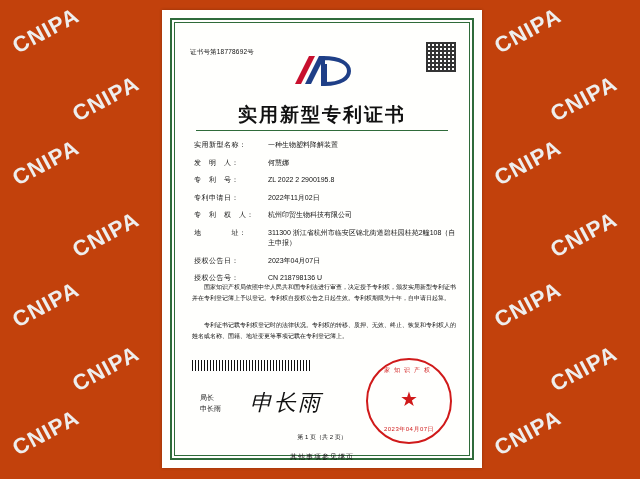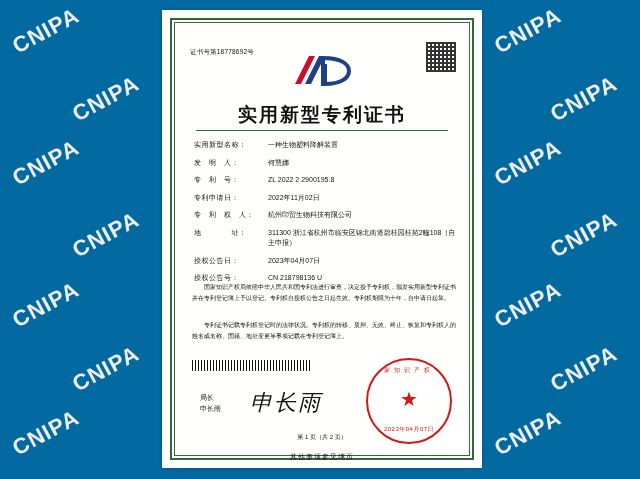--- a/index.html
+++ b/index.html
@@ -5,21 +5,21 @@
   html,body{margin:0;padding:0;}
   body{
     width:640px;height:479px;
     background:#ffffff;
     font-family:"Liberation Sans","DejaVu Sans",sans-serif;
     overflow:hidden;
   }
   #page{
     position:relative;
     width:640px;height:479px;
-    background:#0369a1;
+    background:#c2410c;
   }
   
   .wm{
     position:absolute;
     color:#eeeeee;
     font-size:22px;
     font-weight:bold;
     letter-spacing:1px;
     transform:rotate(-28deg);
     user-select:none;

